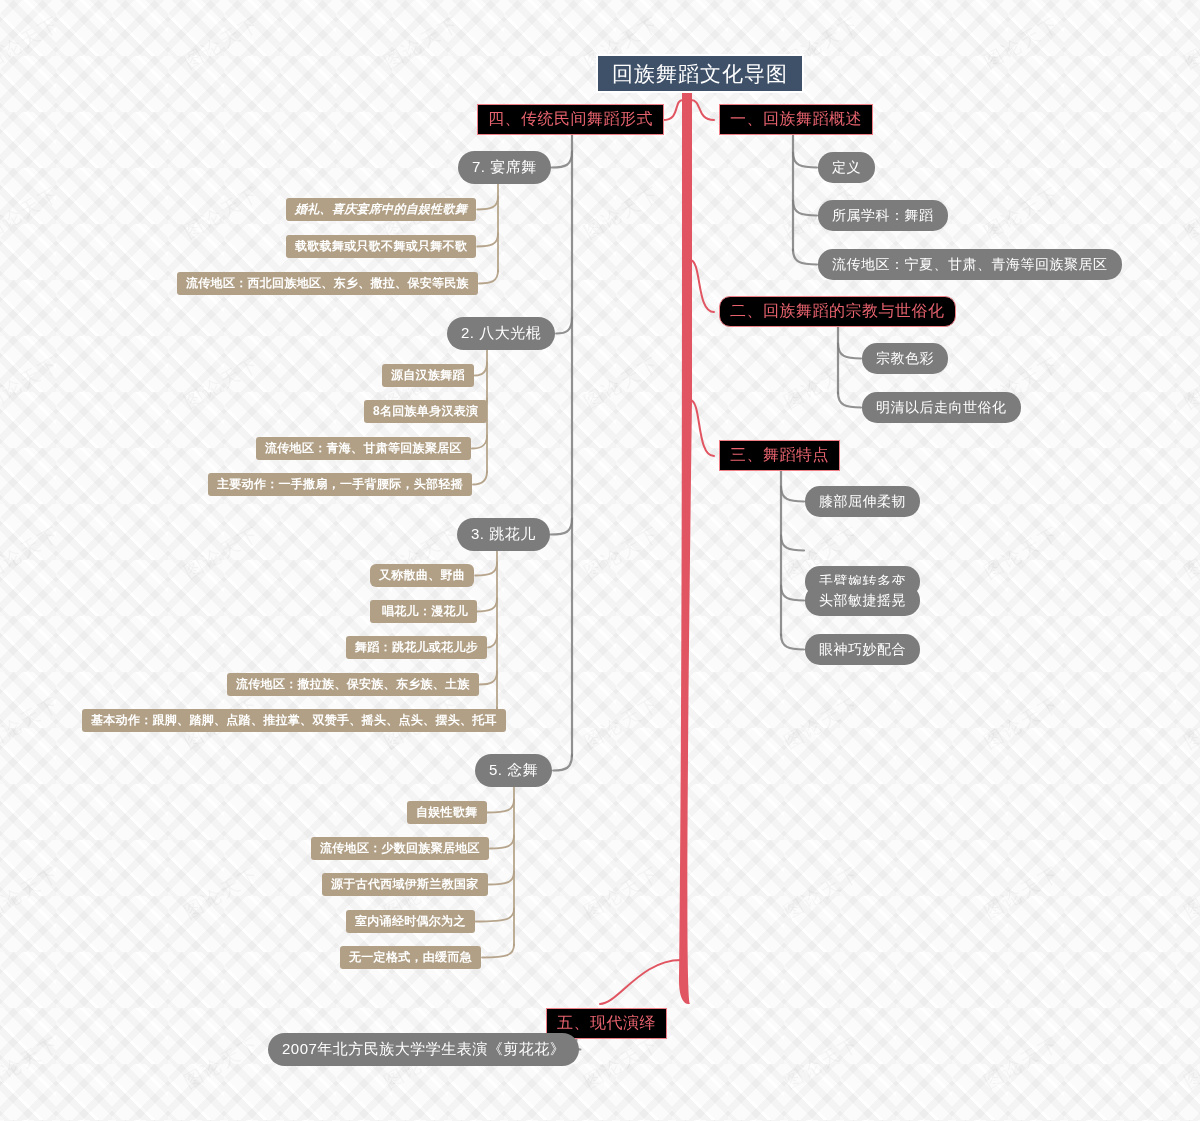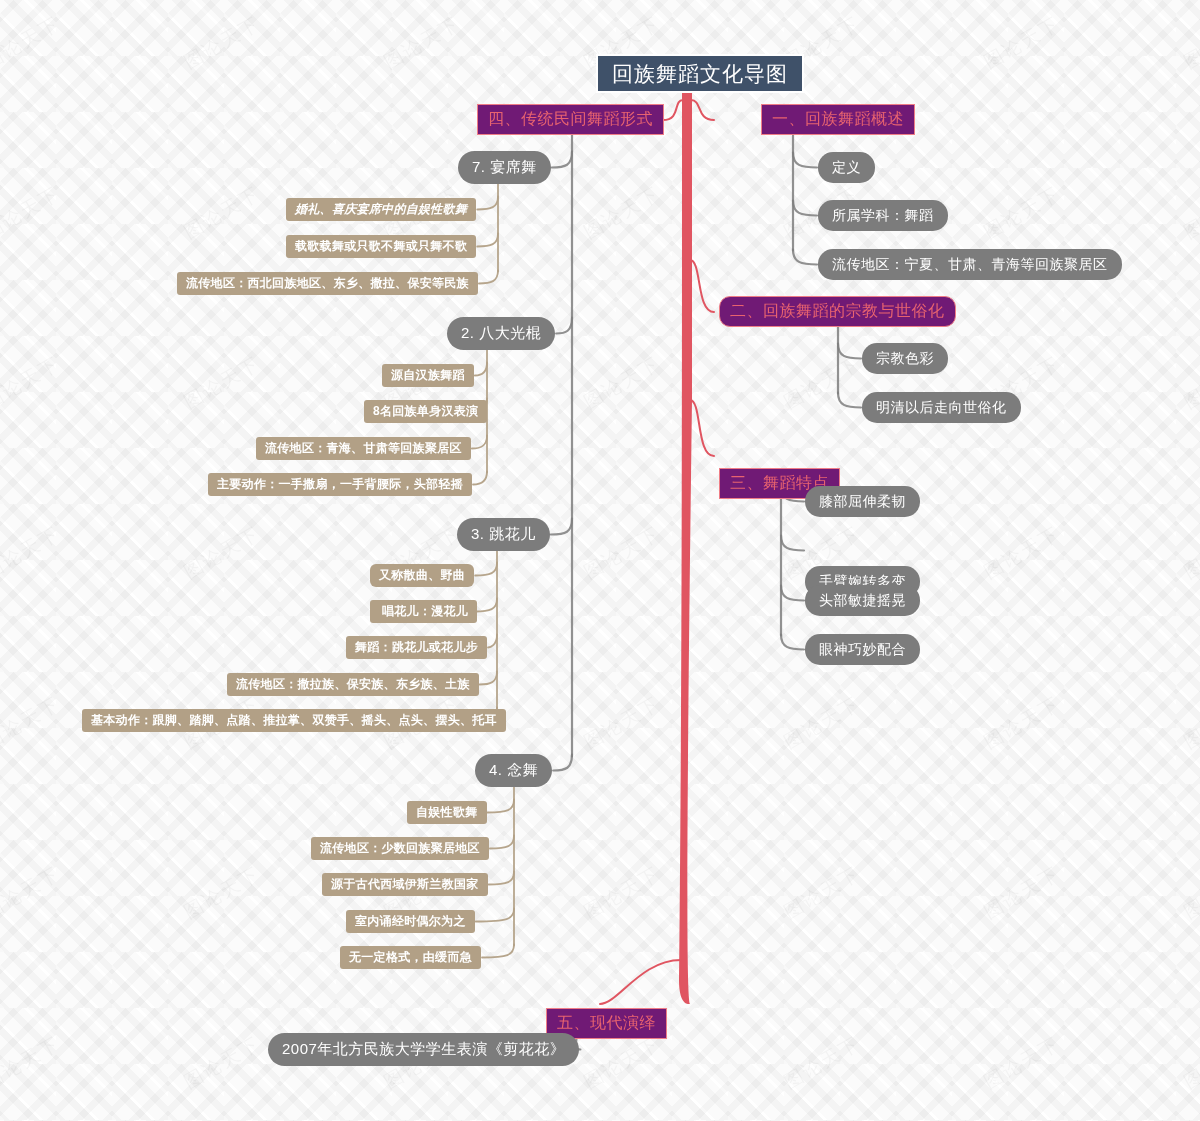--- a/index.html
+++ b/index.html
@@ -29,21 +29,21 @@
         display:flex;align-items:center;justify-content:center;}
 
   
   .n-root{
     background:#3f5169;color:#ffffff;border:2px solid #ffffff;
     font-size:21px;padding:6px 14px;height:39px;
     letter-spacing:1px;
   }
   
   .n-sec{
-    background:#701a75;color:#e8636f;border:1.6px solid #ef7d86;
+    background:#000000;color:#e8636f;border:1.6px solid #ef7d86;
     font-size:16px;padding:4px 10px;height:31px;letter-spacing:0.5px;
   }
   
   .n-gray{
     background:#7c7c7c;color:#ffffff;border-radius:15px;
     font-size:14px;padding:5px 14px;height:31px;letter-spacing:0.5px;
   }
   .n-gray.big{font-size:15px;height:33px;border-radius:17px;}
   
   .n-tan{
@@ -204,39 +204,39 @@
   <span>舞蹈：跳花儿或花儿步</span>
 </div>
 <div class="node n-tan" style="left:227px;top:673px;">
   <span>流传地区：撒拉族、保安族、东乡族、土族</span>
 </div>
 <div class="node n-tan" style="left:56px;top:709px;margin-left:26px;">
   <span>基本动作：跟脚、踏脚、点踏、推拉掌、双赞手、摇头、点头、摆头、托耳</span>
 </div>
 
 <div class="node n-gray big" style="left:475px;top:754px;">
-  <span>4. 念舞</span>
+  <span>5. 念舞</span>
 </div>
 <div class="node n-tan" style="left:407px;top:801px;">
   <span>自娱性歌舞</span>
 </div>
 <div class="node n-tan" style="left:311px;top:837px;">
   <span>流传地区：少数回族聚居地区</span>
 </div>
 <div class="node n-tan" style="left:322px;top:873px;">
   <span>源于古代西域伊斯兰教国家</span>
 </div>
 <div class="node n-tan" style="left:346px;top:910px;">
   <span>室内诵经时偶尔为之</span>
 </div>
 <div class="node n-tan" style="left:340px;top:946px;">
   <span>无一定格式，由缓而急</span>
 </div>
 
-<div class="node n-sec" style="left:719px;top:104px;margin-left:42px;">
+<div class="node n-sec" style="left:719px;top:104px;">
   <span>一、回族舞蹈概述</span>
 </div>
 <div class="node n-gray" style="left:818px;top:152px;">
   <span>定义</span>
 </div>
 <div class="node n-gray" style="left:818px;top:200px;">
   <span>所属学科：舞蹈</span>
 </div>
 <div class="node n-gray" style="left:818px;top:249px;">
   <span>流传地区：宁夏、甘肃、青海等回族聚居区</span>
@@ -245,21 +245,21 @@
 <div class="node n-sec" style="left:719px;top:296px;border-radius:11px;">
   <span>二、回族舞蹈的宗教与世俗化</span>
 </div>
 <div class="node n-gray" style="left:862px;top:343px;">
   <span>宗教色彩</span>
 </div>
 <div class="node n-gray" style="left:862px;top:392px;">
   <span>明清以后走向世俗化</span>
 </div>
 
-<div class="node n-sec" style="left:719px;top:440px;margin-top:28px;">
+<div class="node n-sec" style="left:719px;top:440px;">
   <span>三、舞蹈特点</span>
 </div>
 <div class="node n-gray" style="left:805px;top:486px;">
   <span>膝部屈伸柔韧</span>
 </div>
 <div class="node n-gray" style="left:805px;top:566px;font-family:Liberation Mono, monospace;">
   <span>手臂婉转多变</span>
 </div>
 <div class="node n-gray" style="left:805px;top:585px;">
   <span>头部敏捷摇晃</span>

